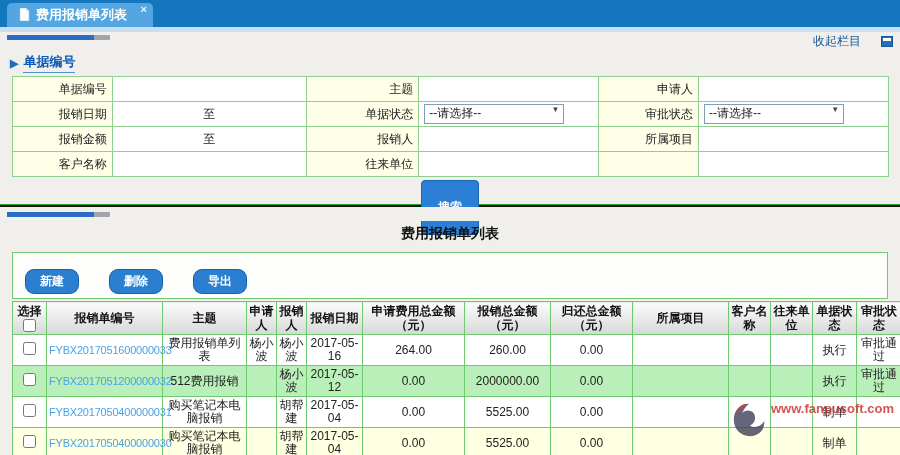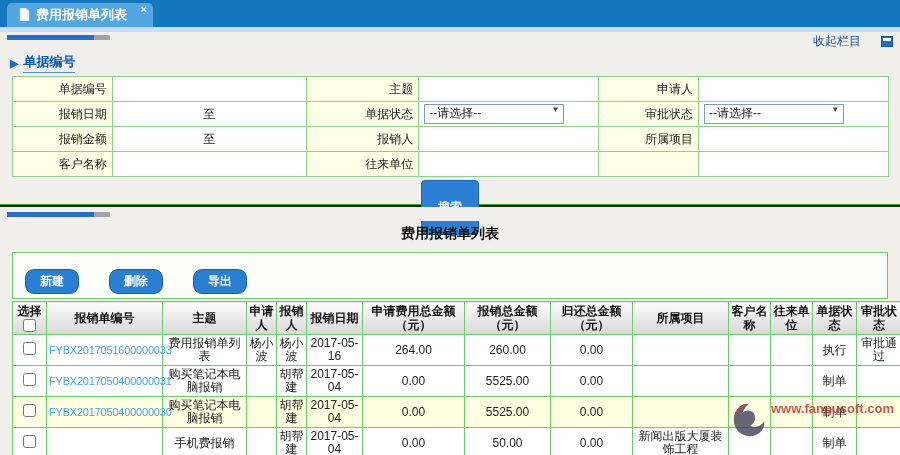--- a/index.html
+++ b/index.html
@@ -299,20 +299,36 @@
       <td class="datec">2017-05-16</td>
       <td>264.00</td>
       <td>260.00</td>
       <td>0.00</td>
       <td></td>
       <td></td>
       <td></td>
       <td>执行</td>
       <td>审批通过</td>
     </tr>
+    <tr class="row-green">
+      <td><input type="checkbox" style=""></td>
+      <td class="idcell"><a href="#">FYBX2017051200000032</a></td>
+      <td>512费用报销</td>
+      <td></td>
+      <td>杨小波</td>
+      <td class="datec">2017-05-12</td>
+      <td>0.00</td>
+      <td>2000000.00</td>
+      <td>0.00</td>
+      <td></td>
+      <td></td>
+      <td></td>
+      <td>执行</td>
+      <td>审批通过</td>
+    </tr>
     <tr>
       <td><input type="checkbox" style=""></td>
       <td class="idcell"><a href="#">FYBX2017050400000031</a></td>
       <td>购买笔记本电脑报销</td>
       <td></td>
       <td>胡帮建</td>
       <td class="datec">2017-05-04</td>
       <td>0.00</td>
       <td>5525.00</td>
       <td>0.00</td>

